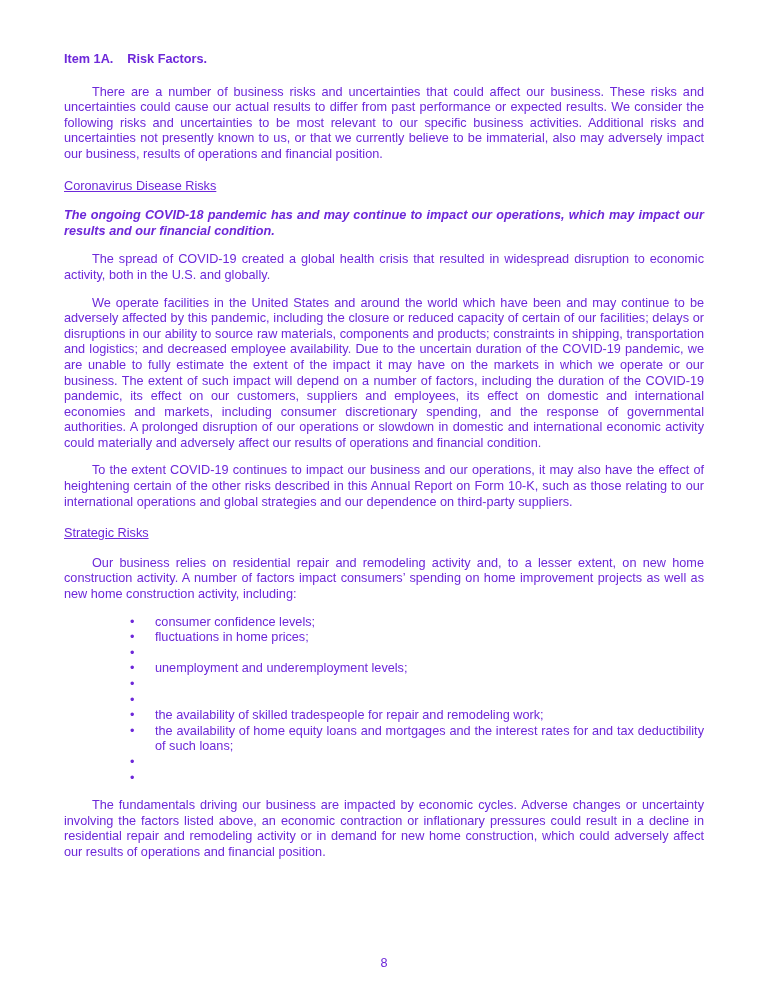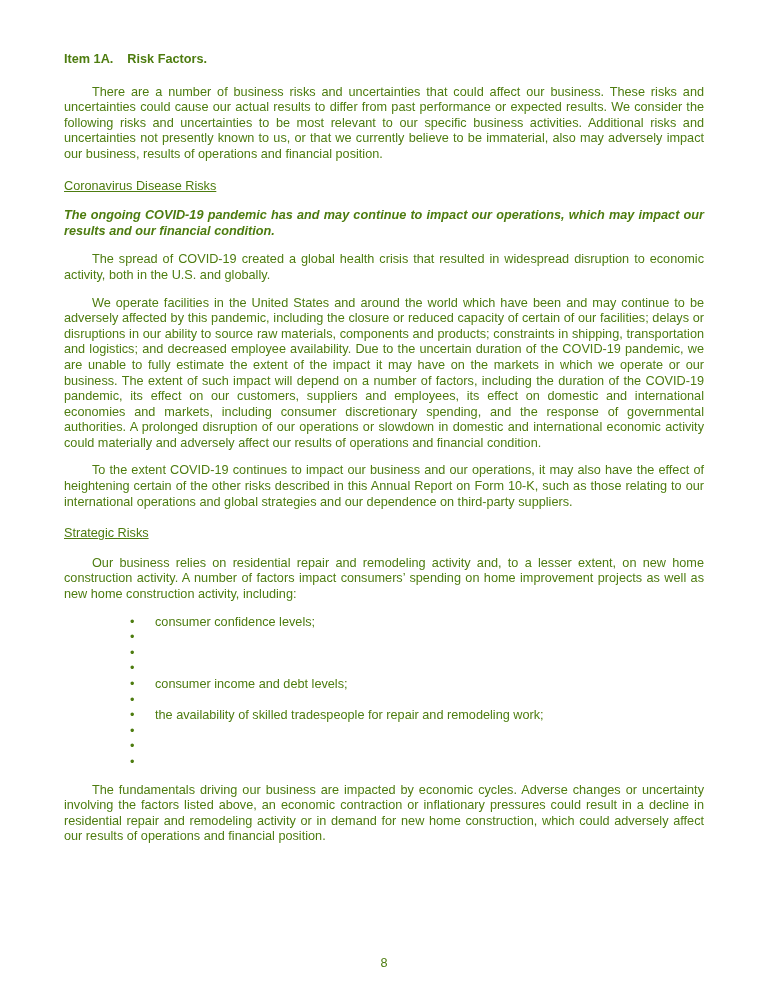--- a/index.html
+++ b/index.html
@@ -7,21 +7,21 @@
     padding: 0;
     background: #ffffff;
   }
   .page {
     position: relative;
     width: 768px;
     height: 1000px;
     box-sizing: border-box;
     padding: 52px 64px 40px 64px;
     background: #ffffff;
-    color: #4d7c0f;
+    color: #6d28d9;
     font-family: "Liberation Sans", "DejaVu Sans", sans-serif;
     font-size: 12.7px;
     line-height: 15.6px;
     overflow: hidden;
   }
   .doc-heading {
     font-weight: bold;
     margin: 0 0 17px 0;
   }
   .doc-heading .heading-title {
@@ -74,60 +74,62 @@
 <div class="page">
 
   <div class="doc-heading">
     <span class="heading-item">Item 1A.</span><span class="heading-title">Risk Factors.</span>
   </div>
 
   <p class="para">There are a number of business risks and uncertainties that could affect our business. These risks and uncertainties could cause our actual results to differ from past performance or expected results. We consider the following risks and uncertainties to be most relevant to our specific business activities. Additional risks and uncertainties not presently known to us, or that we currently believe to be immaterial, also may adversely impact our business, results of operations and financial position.</p>
 
   <div class="section-heading">Coronavirus Disease Risks</div>
 
-  <div class="sub-heading">The ongoing COVID-19 pandemic has and may continue to impact our operations, which may impact our results and our financial condition.</div>
+  <div class="sub-heading">The ongoing COVID-18 pandemic has and may continue to impact our operations, which may impact our results and our financial condition.</div>
 
   <p class="para">The spread of COVID-19 created a global health crisis that resulted in widespread disruption to economic activity, both in the U.S. and globally.</p>
 
   <p class="para">We operate facilities in the United States and around the world which have been and may continue to be adversely affected by this pandemic, including the closure or reduced capacity of certain of our facilities; delays or disruptions in our ability to source raw materials, components and products; constraints in shipping, transportation and logistics; and decreased employee availability. Due to the uncertain duration of the COVID-19 pandemic, we are unable to fully estimate the extent of the impact it may have on the markets in which we operate or our business. The extent of such impact will depend on a number of factors, including the duration of the COVID-19 pandemic, its effect on our customers, suppliers and employees, its effect on domestic and international economies and markets, including consumer discretionary spending, and the response of governmental authorities. A prolonged disruption of our operations or slowdown in domestic and international economic activity could materially and adversely affect our results of operations and financial condition.</p>
 
   <p class="para">To the extent COVID-19 continues to impact our business and our operations, it may also have the effect of heightening certain of the other risks described in this Annual Report on Form 10-K, such as those relating to our international operations and global strategies and our dependence on third-party suppliers.</p>
 
   <div class="section-heading">Strategic Risks</div>
 
 
   <p class="para">Our business relies on residential repair and remodeling activity and, to a lesser extent, on new home construction activity. A number of factors impact consumers’ spending on home improvement projects as well as new home construction activity, including:</p>
 
   <div class="bullet-list">
     <div class="bullet-row">
       <span class="bullet-marker">•</span>
       <span class="bullet-text">consumer confidence levels;</span>
     </div>
     <div class="bullet-row">
       <span class="bullet-marker">•</span>
+      <span class="bullet-text">fluctuations in home prices;</span>
     </div>
     <div class="bullet-row">
       <span class="bullet-marker">•</span>
     </div>
     <div class="bullet-row">
       <span class="bullet-marker">•</span>
+      <span class="bullet-text">unemployment and underemployment levels;</span>
     </div>
     <div class="bullet-row">
       <span class="bullet-marker">•</span>
-      <span class="bullet-text">consumer income and debt levels;</span>
     </div>
     <div class="bullet-row">
       <span class="bullet-marker">•</span>
     </div>
     <div class="bullet-row">
       <span class="bullet-marker">•</span>
       <span class="bullet-text">the availability of skilled tradespeople for repair and remodeling work;</span>
     </div>
     <div class="bullet-row">
       <span class="bullet-marker">•</span>
+      <span class="bullet-text">the availability of home equity loans and mortgages and the interest rates for and tax deductibility of such loans;</span>
     </div>
     <div class="bullet-row">
       <span class="bullet-marker">•</span>
     </div>
     <div class="bullet-row">
       <span class="bullet-marker">•</span>
     </div>
   </div>
 
   <p class="para">The fundamentals driving our business are impacted by economic cycles.  Adverse changes or uncertainty involving the factors listed above, an economic contraction or inflationary pressures could result in a decline in residential repair and remodeling activity or in demand for new home construction, which could adversely affect our results of operations and financial position.</p>

